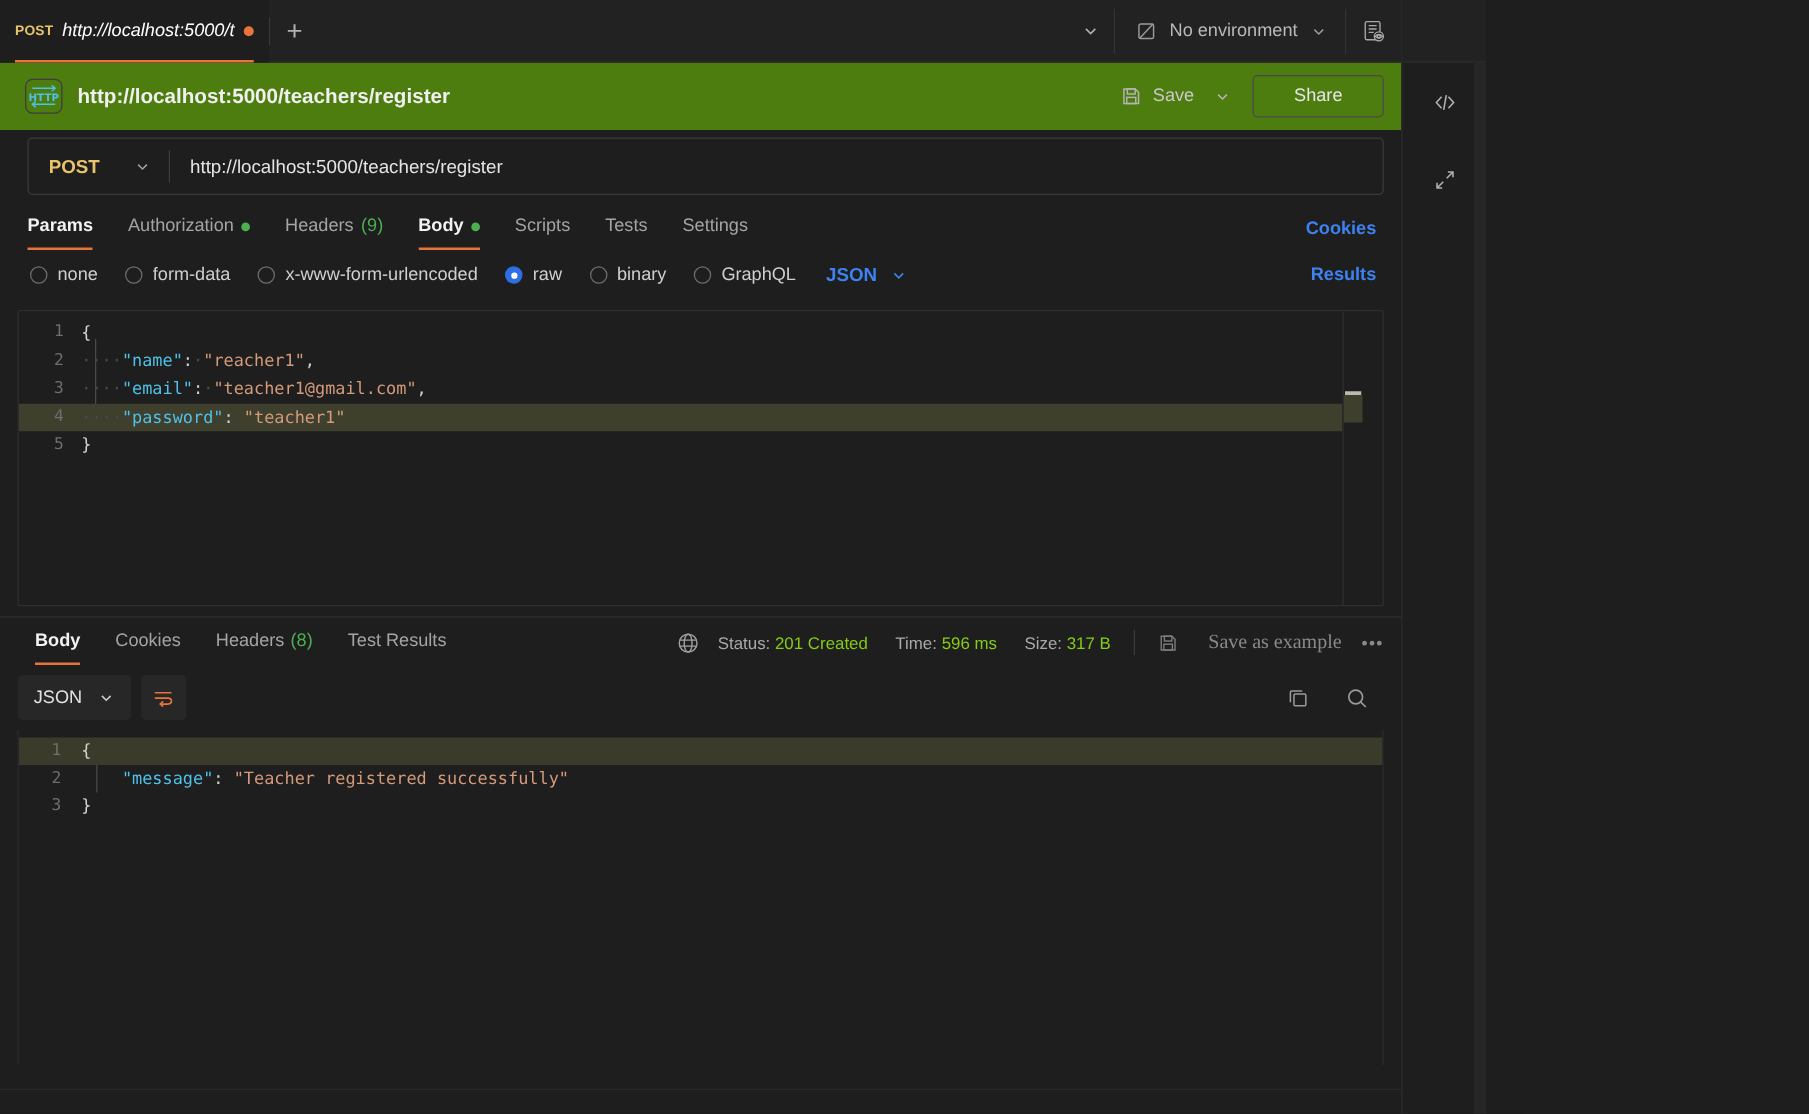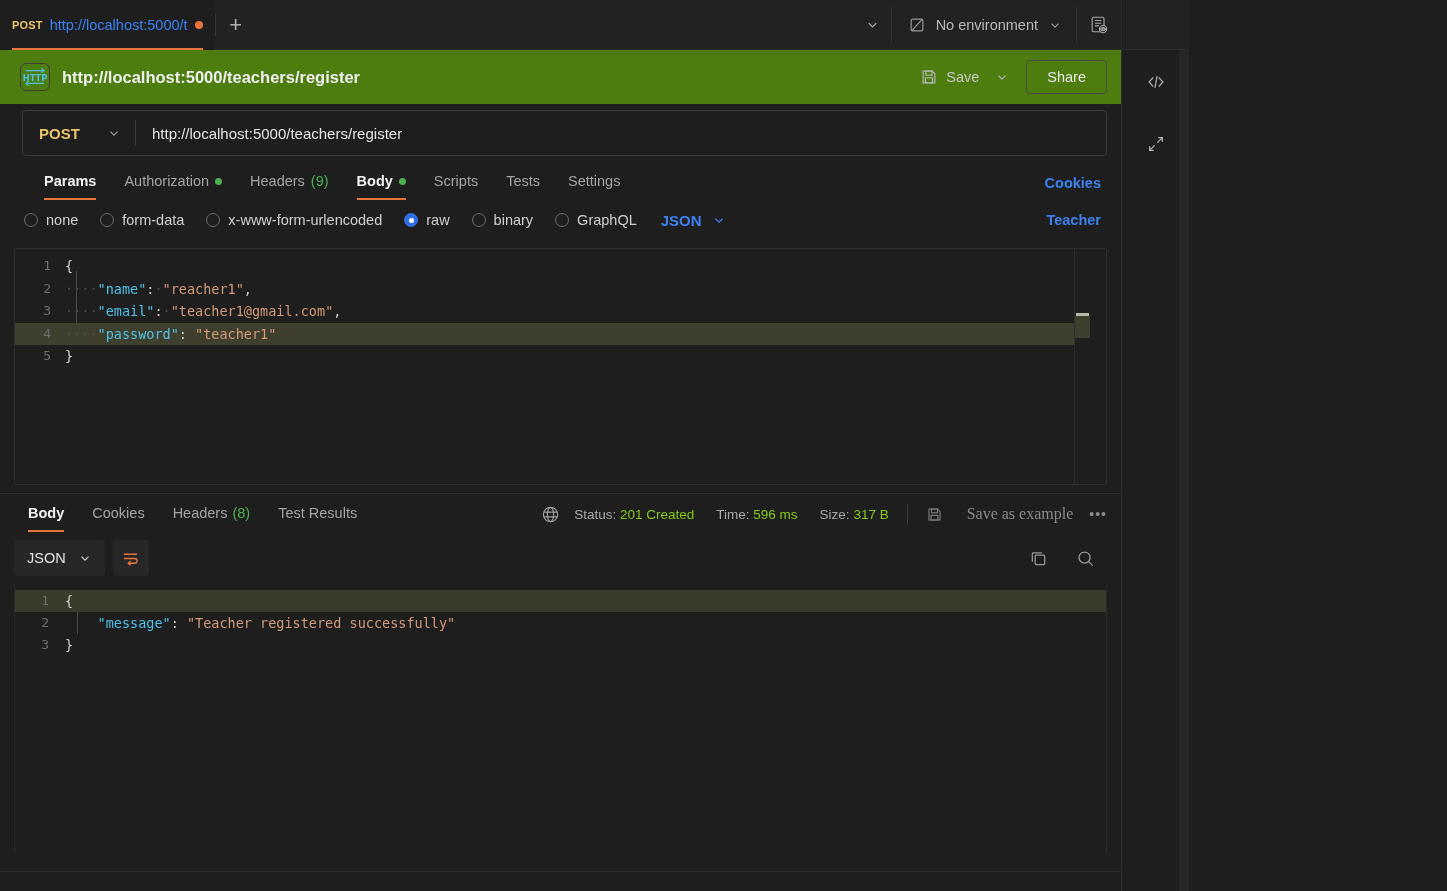--- a/index.html
+++ b/index.html
@@ -23,21 +23,21 @@
   .tab {
     display: flex; align-items: center; gap: 7px;
     padding: 0 12px 0 12px; height: 50px;
     position: relative; cursor: pointer;
     background: #1e1e1e;
   }
   .tab-method {
     font-size: 11px; font-weight: bold; color: #e9c46a;
     letter-spacing: .2px;
   }
-  .tab-title { font-size: 14.5px; color: #3b82f6; white-space: nowrap; }
+  .tab-title { font-size: 14.5px; color: #ffffff; white-space: nowrap; font-style: italic; }
   .tab-dot { width: 8px; height: 8px; border-radius: 50%; background: #e8733b; flex: none; }
   .tab-underline {
     position: absolute; left: 12px; right: 12px; bottom: 0;
     height: 2px; background: #e8733b;
   }
   .tab-sep { width: 1px; height: 22px; background: #3a3a3a; align-self: center; }
   .tab-add {
     width: 40px; display: flex; align-items: center; justify-content: center;
     color: #b0b0b0; font-size: 22px; font-weight: 300; cursor: pointer;
   }
@@ -71,21 +71,21 @@
   .req-title { font-size: 16.5px; font-weight: bold; color: #f0f0f0; }
   .flex-grow { flex: 1; }
   .save-btn {
     display: flex; align-items: center; gap: 8px;
     padding: 6px 9px; border-radius: 4px; cursor: pointer;
   }
   .save-btn span { font-size: 14.5px; color: #c9c9c9; }
   .save-chev { width: 28px; height: 30px; display: flex; align-items: center; justify-content: center; cursor: pointer; }
   .share-btn {
     border: 1px solid #4a4a4a; border-radius: 4px;
-    padding: 8px 20px; font-size: 14.5px; color: #e6e6e6;
+    padding: 8px 32px; font-size: 14.5px; color: #e6e6e6;
     cursor: pointer; margin-left: 10px;
   }
 
   
   .urlrow { display: flex; align-items: center; padding: 0 14px 0 22px; height: 58px; gap: 0; }
   .urlbox {
     flex: 1; height: 46px; display: flex; align-items: center;
     border: 1px solid #3b3b3b; border-radius: 4px; background: #1e1e1e;
     overflow: hidden;
   }
@@ -387,21 +387,21 @@
               <path d="M4 6.5 L8 10.5 L12 6.5"></path>
             </svg>
           </span>
         </div>
         <div class="method-div"></div>
         <input class="url-input" type="text" value="http://localhost:5000/teachers/register" style="">
       </div>
     </div>
 
     <div class="reqtabs">
-      <div class="rtab active" style="padding-left:0;margin-left:22px;">
+      <div class="rtab active" style="padding-left:0;">
         <span>Params</span>
       </div>
       <div class="rtab">
         <span>Authorization</span>
         <span class="dot-green"></span>
       </div>
       <div class="rtab">
         <span>Headers</span>
         <span class="count">(9)</span>
       </div>
@@ -447,21 +447,21 @@
         <span>GraphQL</span>
       </label>
       <div class="json-sel">
         <span>JSON</span>
         <span>
           <svg width="14" height="14" viewBox="0 0 16 16" fill="none" stroke="#3d82f0" stroke-width="1.5">
             <path d="M4 6.5 L8 10.5 L12 6.5"></path>
           </svg>
         </span>
       </div>
-      <div class="beautify">Teacher</div>
+      <div class="beautify">Results</div>
     </div>
 
     <div class="editor-wrap">
       <div class="code">
         <div class="guide"></div>
         <div class="cline">
           <span class="gutter">1</span>
           <span class="ctext"><span class="brace">{</span></span>
         </div>
         <div class="cline">

